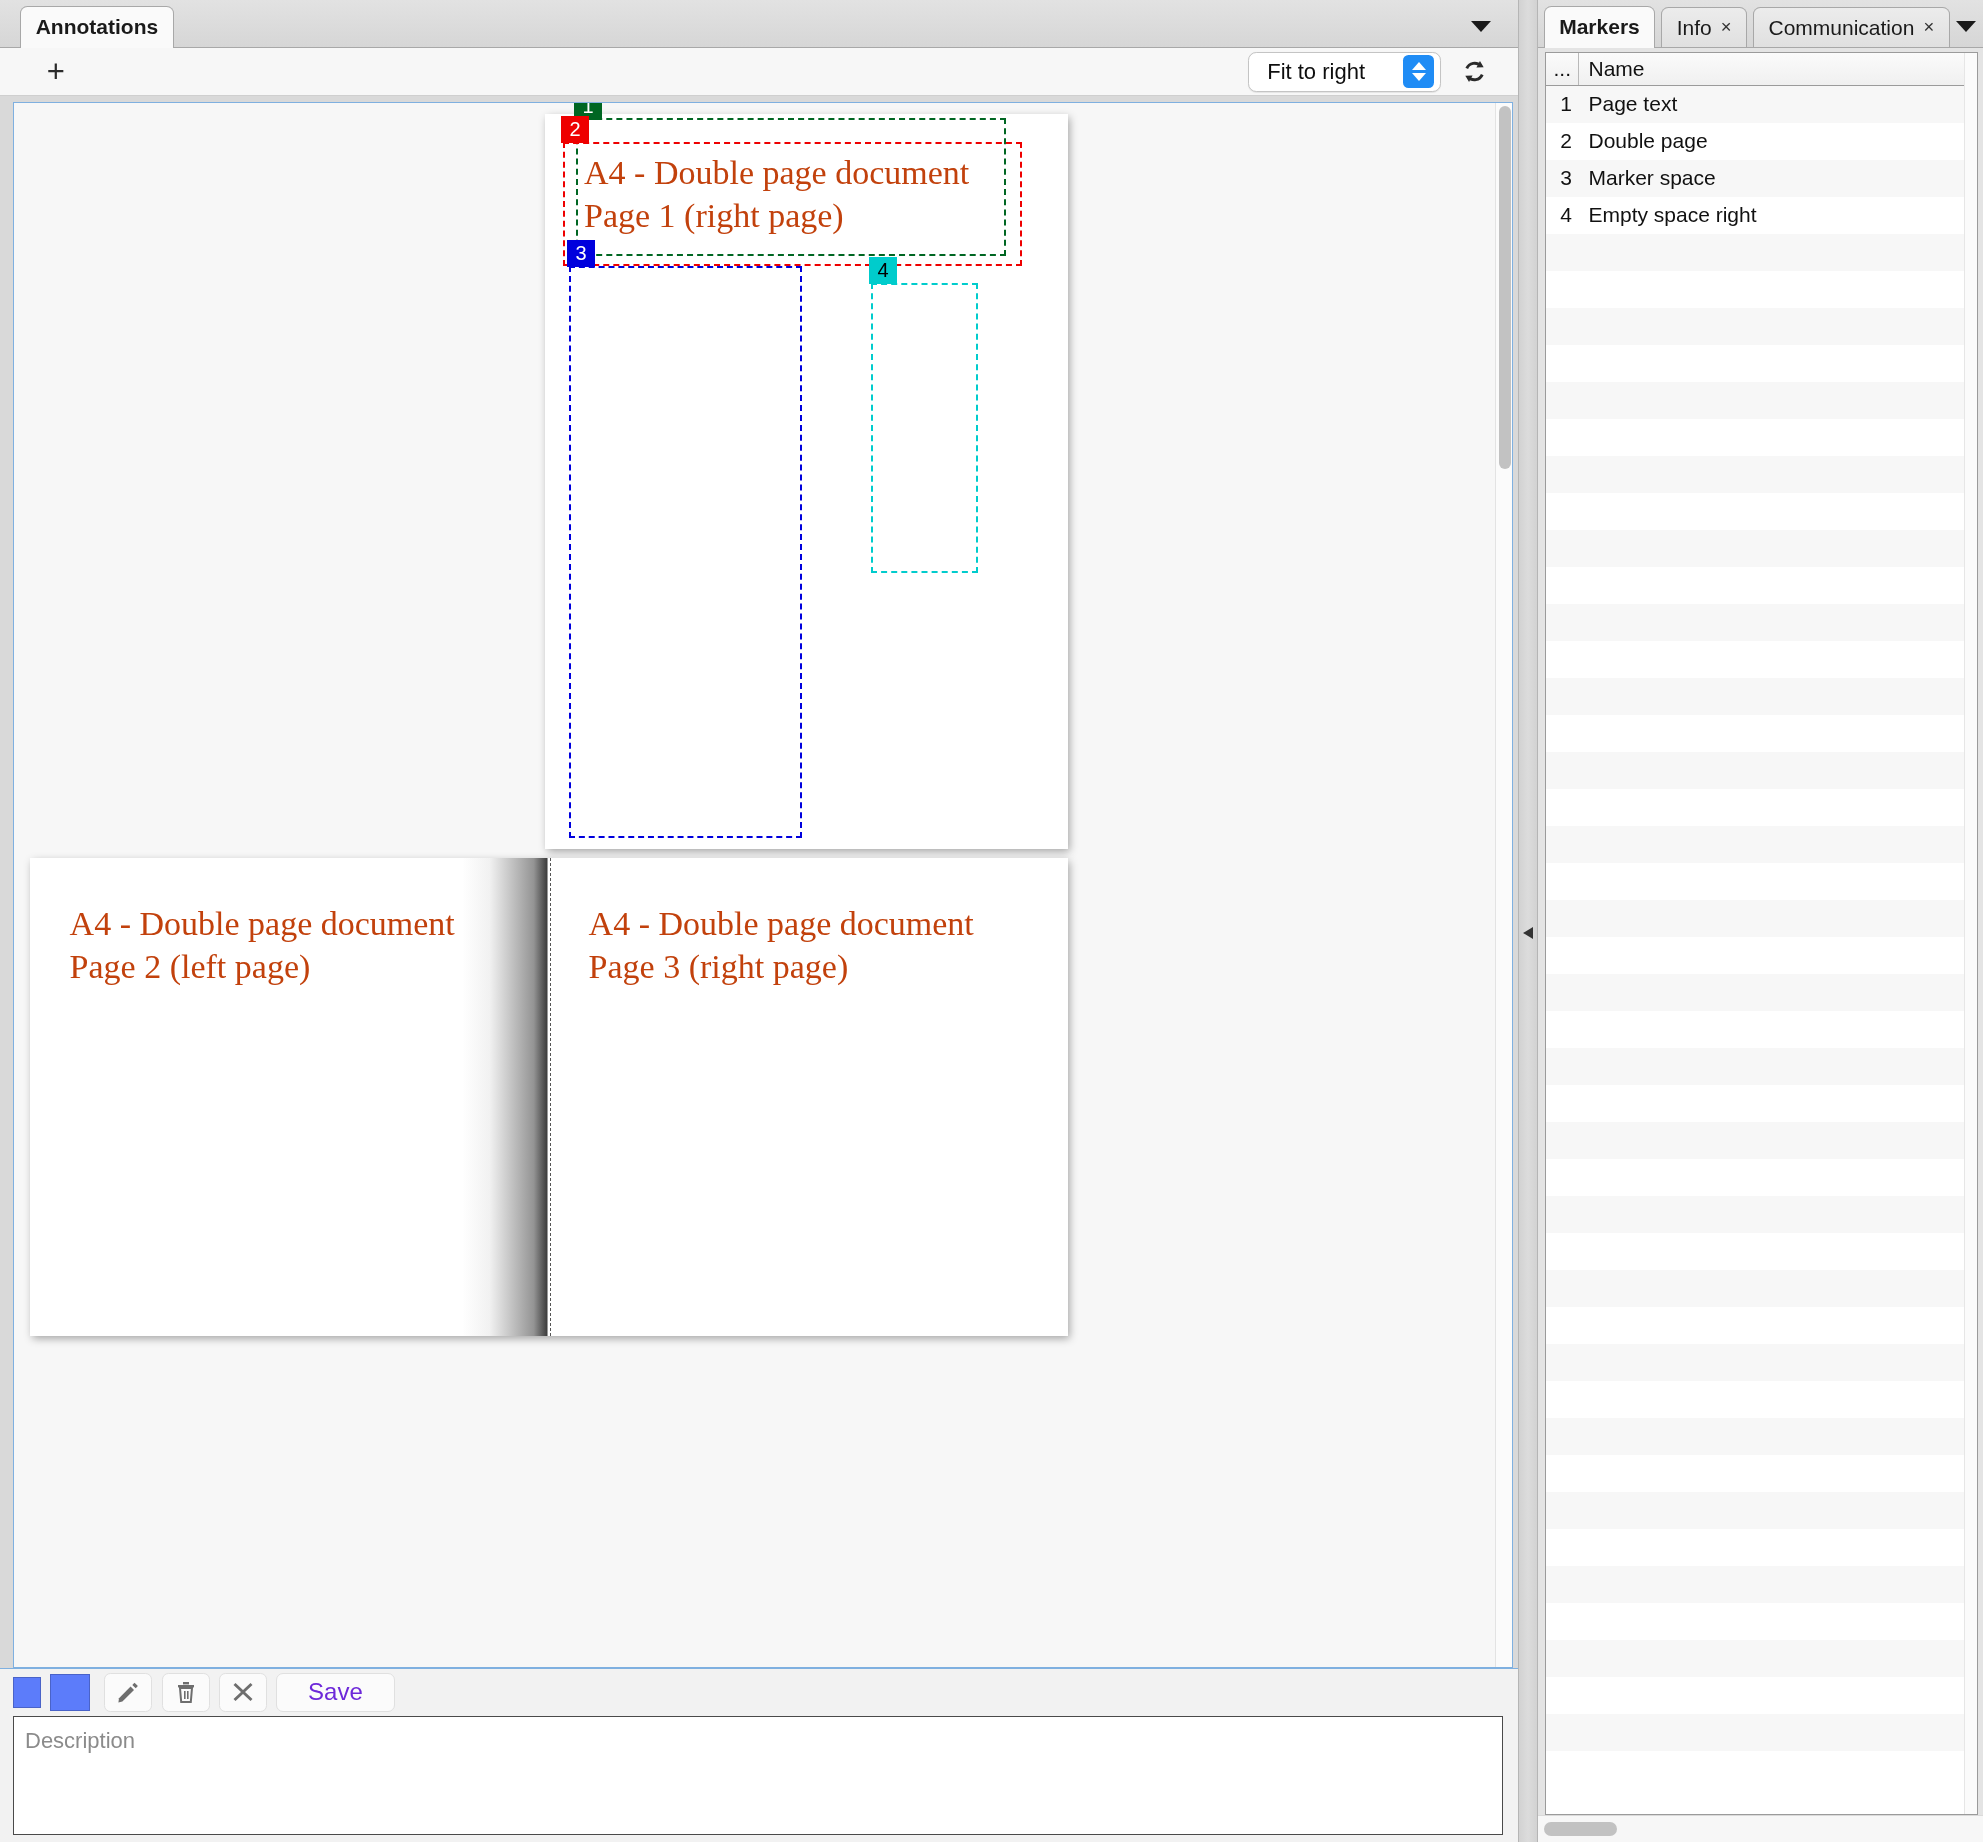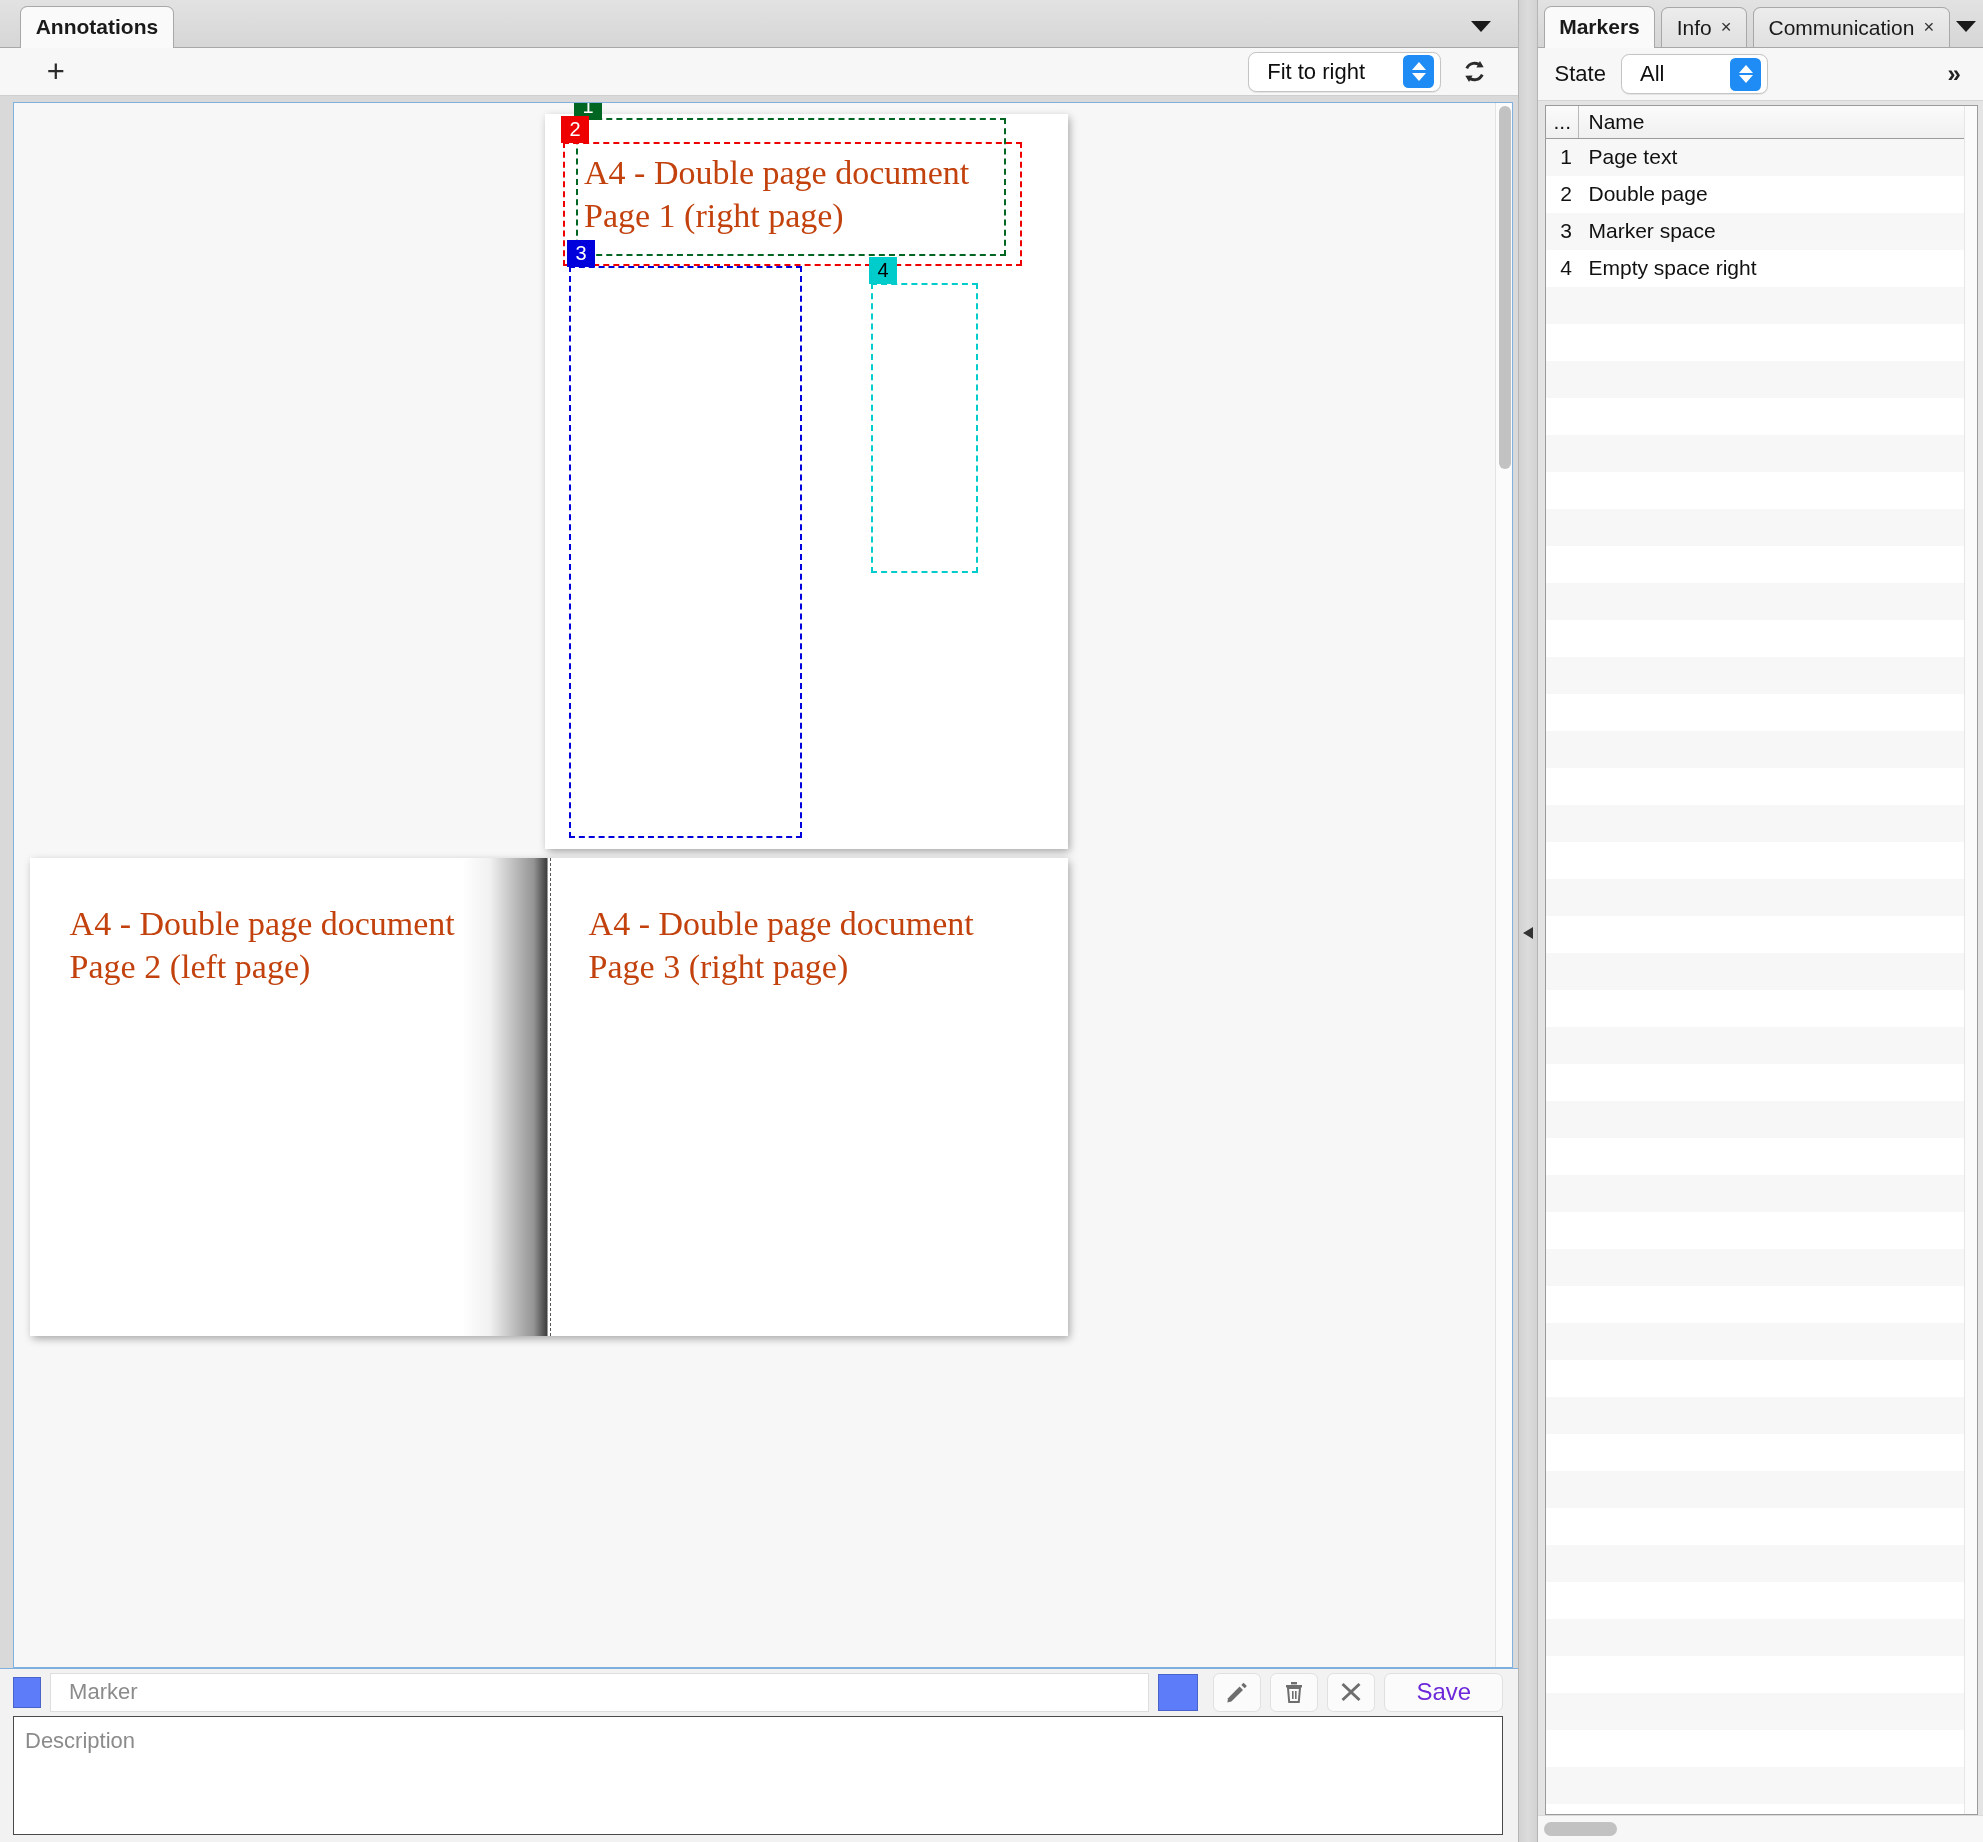--- a/index.html
+++ b/index.html
@@ -357,21 +357,20 @@
       </div>
 
       <div class="vscroll">
         <div class="thumb"></div>
       </div>
     </div>
 
     <div class="bottom-zone">
       <div class="editor-bar">
         <div class="color-chip"></div>
-        <div class="name-input">Marker</div>
         <div class="swatch-btn"></div>
         <div class="ibtn">
           <svg width="24" height="24" viewBox="0 0 24 24" aria-hidden="true">
             <path d="M3 18.2 L14.6 6.6 L18 10 L6.4 21.6 L2.4 22.6 Z" fill="#6e6e6e"></path>
             <path d="M16.3 4.9 L18.5 2.7 L21.9 6.1 L19.7 8.3 Z" fill="#6e6e6e"></path>
           </svg>
         </div>
         <div class="ibtn">
           <svg width="24" height="24" viewBox="0 0 24 24" aria-hidden="true">
             <rect x="9" y="2" width="6" height="2.4" fill="#6e6e6e"></rect>
@@ -408,31 +407,20 @@
         <span class="tclose">×</span>
       </div>
       <div class="tab">
         <span>Communication</span>
         <span class="tclose">×</span>
       </div>
       <div class="tabbar-spacer"></div>
       <div class="tab-menu-arrow"></div>
     </div>
 
-    <div class="state-row">
-      <span class="lbl">State</span>
-      <div class="select-box" style="min-width:147px;">
-        <span class="sel-label">All</span>
-        <span class="stepper">
-          <span class="ar-up"></span>
-          <span class="ar-dn"></span>
-        </span>
-      </div>
-      <span class="chevrons">»</span>
-    </div>
 
     <div class="table-wrap">
       <div class="thead">
         <div class="th-num">...</div>
         <div class="th-name">Name</div>
       </div>
       <div id="rows">
           <div class="trow odd">
             <div class="td-num">1</div>
             <div class="td-name">Page text</div>

